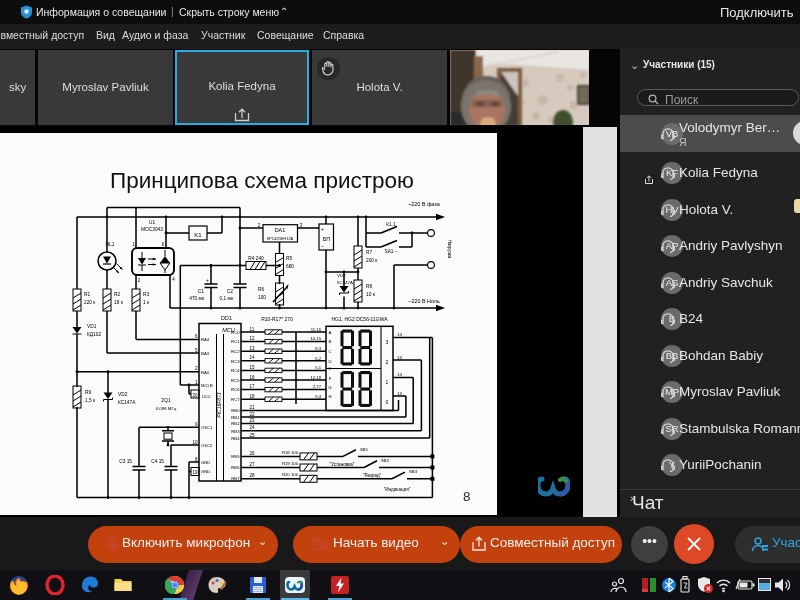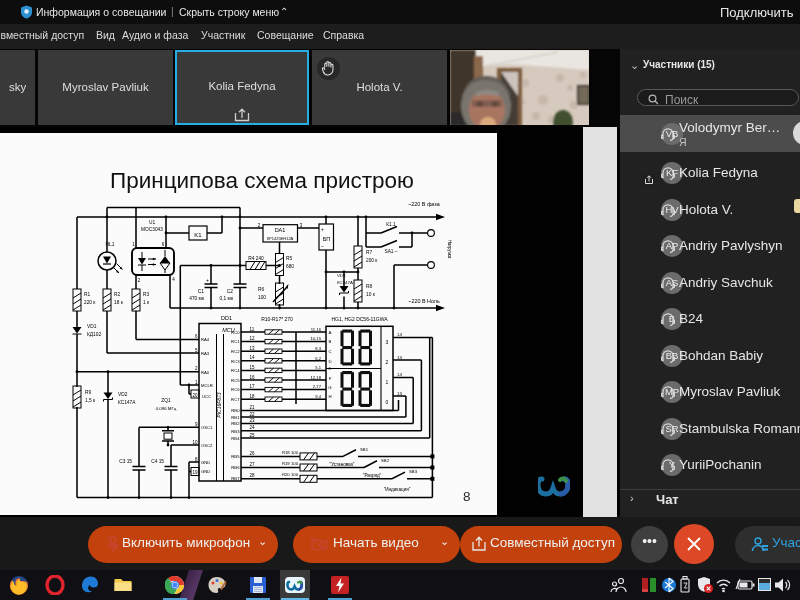--- a/index.html
+++ b/index.html
@@ -593,21 +593,21 @@
     </div>
     <div class="row" style="top:398px">
       <div class="av">Y</div>
       <svg class="hs" viewBox="0 0 14 14">
           <path d="M2 8 V6.5 a5 4.7 0 0 1 10 0 V8 M2 8 a1.6 1.6 0 0 0 0 3.6 V8 M12 8 a1.6 1.6 0 0 1 0 3.6 V8 M12 11 a3 3 0 0 1 -3 2.4" fill="none" stroke="#ddd" stroke-width="1.2"></path>
         </svg>
       <div class="nm">YuriiPochanin</div>
     </div>
     <div class="abs" style="left:0;top:440px;width:180px;height:1px;background:#3d3d3d"></div>
     <div class="abs" style="left:10px;top:443px;color:#ccc;font-size:11px">›</div>
-    <div class="abs" style="left:36px;top:443px;font-weight:bold;font-size:13px">Чат</div>
+    <div class="abs" style="left:12px;top:443px;font-weight:normal;font-size:19px">Чат</div>
   </div>
 
   <div id="ctrlbar" class="abs">
     <div class="pill" style="left:88px;width:190px">
       <svg class="abs" style="left:18px;top:10px" width="14" height="17" viewBox="0 0 14 17">
           <g stroke="#c74634" stroke-width="1.3" fill="none">
             <rect x="4.5" y="1" width="5" height="8.5" rx="2.5"></rect>
             <path d="M2 7.5 a5 5 0 0 0 10 0 M7 12.5 V16 M1.5 1 L12.5 14"></path>
           </g>
         </svg>

